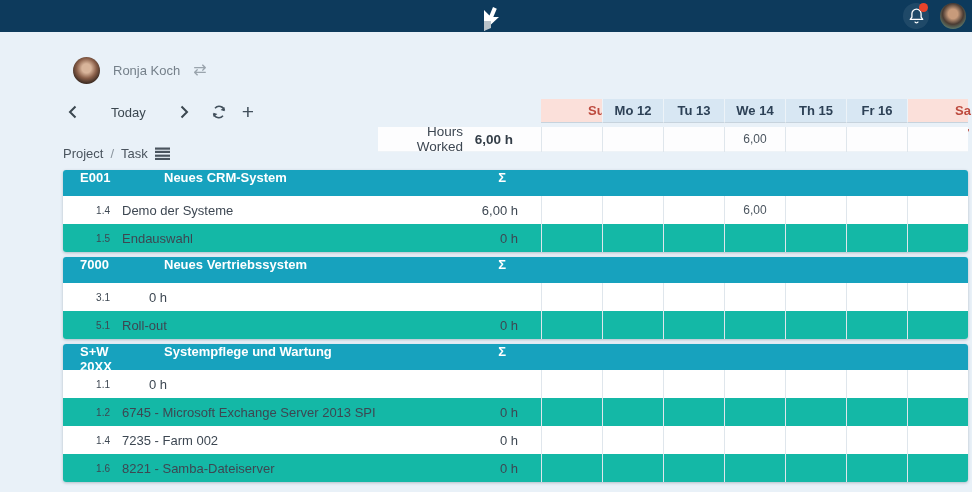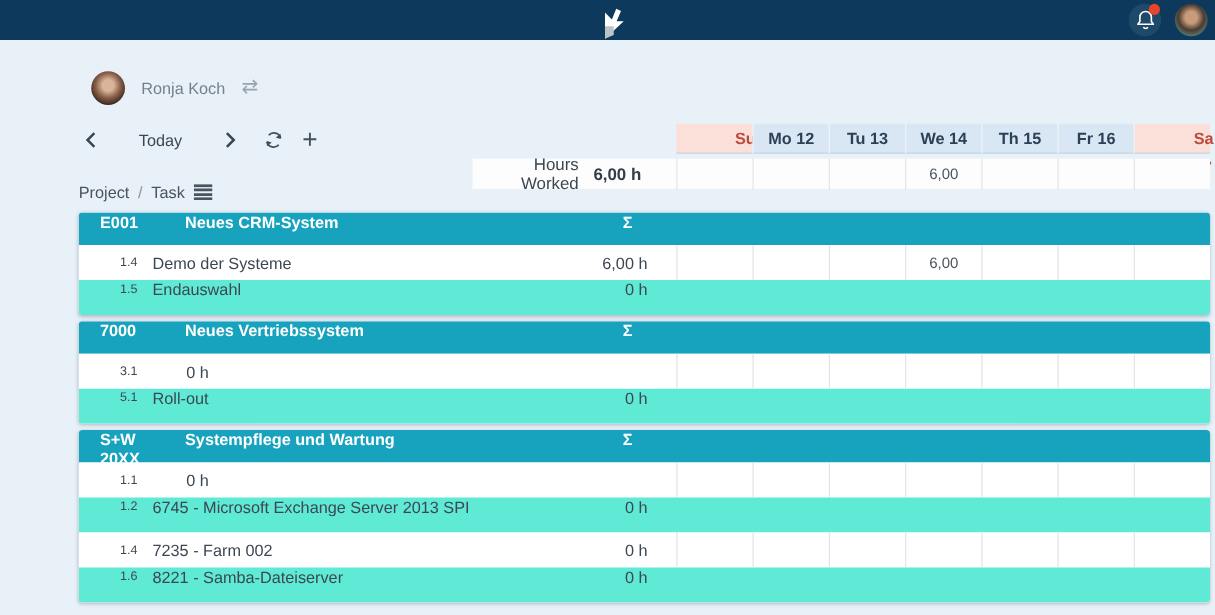--- a/index.html
+++ b/index.html
@@ -57,26 +57,26 @@
   
   .pt-row { position:absolute; top:146px; left:63px; display:flex; align-items:center; gap:7px;
     font-size:13px; color:#4a545e; }
   .pt-icon { cursor:pointer; display:flex; }
 
   
   .cards { position:absolute; top:170px; left:63px; width:905px; }
   .card { border-radius:3px; overflow:hidden; box-shadow:0 1px 3px rgba(50,70,90,.3); margin-bottom:5px; background:#fff; }
   .g-header { height:26px; background:#17a2be; display:flex; color:#fff; cursor:pointer; }
   .g-code { margin-left:17px; width:62px; font-size:13px; font-weight:bold; flex:none; }
-  .g-name { font-size:13px; font-weight:bold; flex:1; margin-left:6px; }
+  .g-name { font-size:13px; font-weight:bold; flex:1; margin-left:22px; }
   .g-sigma { width:80px; text-align:right; padding-right:35px; font-size:13px; font-weight:bold; flex:none;
     margin-right:0; cursor:pointer; }
   .g-headpad { width:427px; flex:none; }
   .t-row { height:28px; display:flex; align-items:stretch; background:#fff; }
-  .t-row.alt { background:#5eead4;flex-direction:column; }
+  .t-row.alt { background:#14b8a6; }
   .t-left { width:478px; flex:none; display:flex; align-items:center; }
   .t-num { width:47px; text-align:right; font-size:10px; color:#3d4752; flex:none; }
   .t-name { flex:1; margin-left:12px; font-size:13px; color:#3d4752; white-space:nowrap; overflow:hidden; }
   .t-total { width:80px; text-align:right; padding-right:23px; font-size:13px; color:#3d4752; flex:none; }
   .day-cell { width:61px; flex:none; text-align:center; font-size:12px; color:#4b555f;
     border-left:1px solid #dfe6ec; display:flex; align-items:center; justify-content:center; }
 </style>
 </head>
 <body>
 

